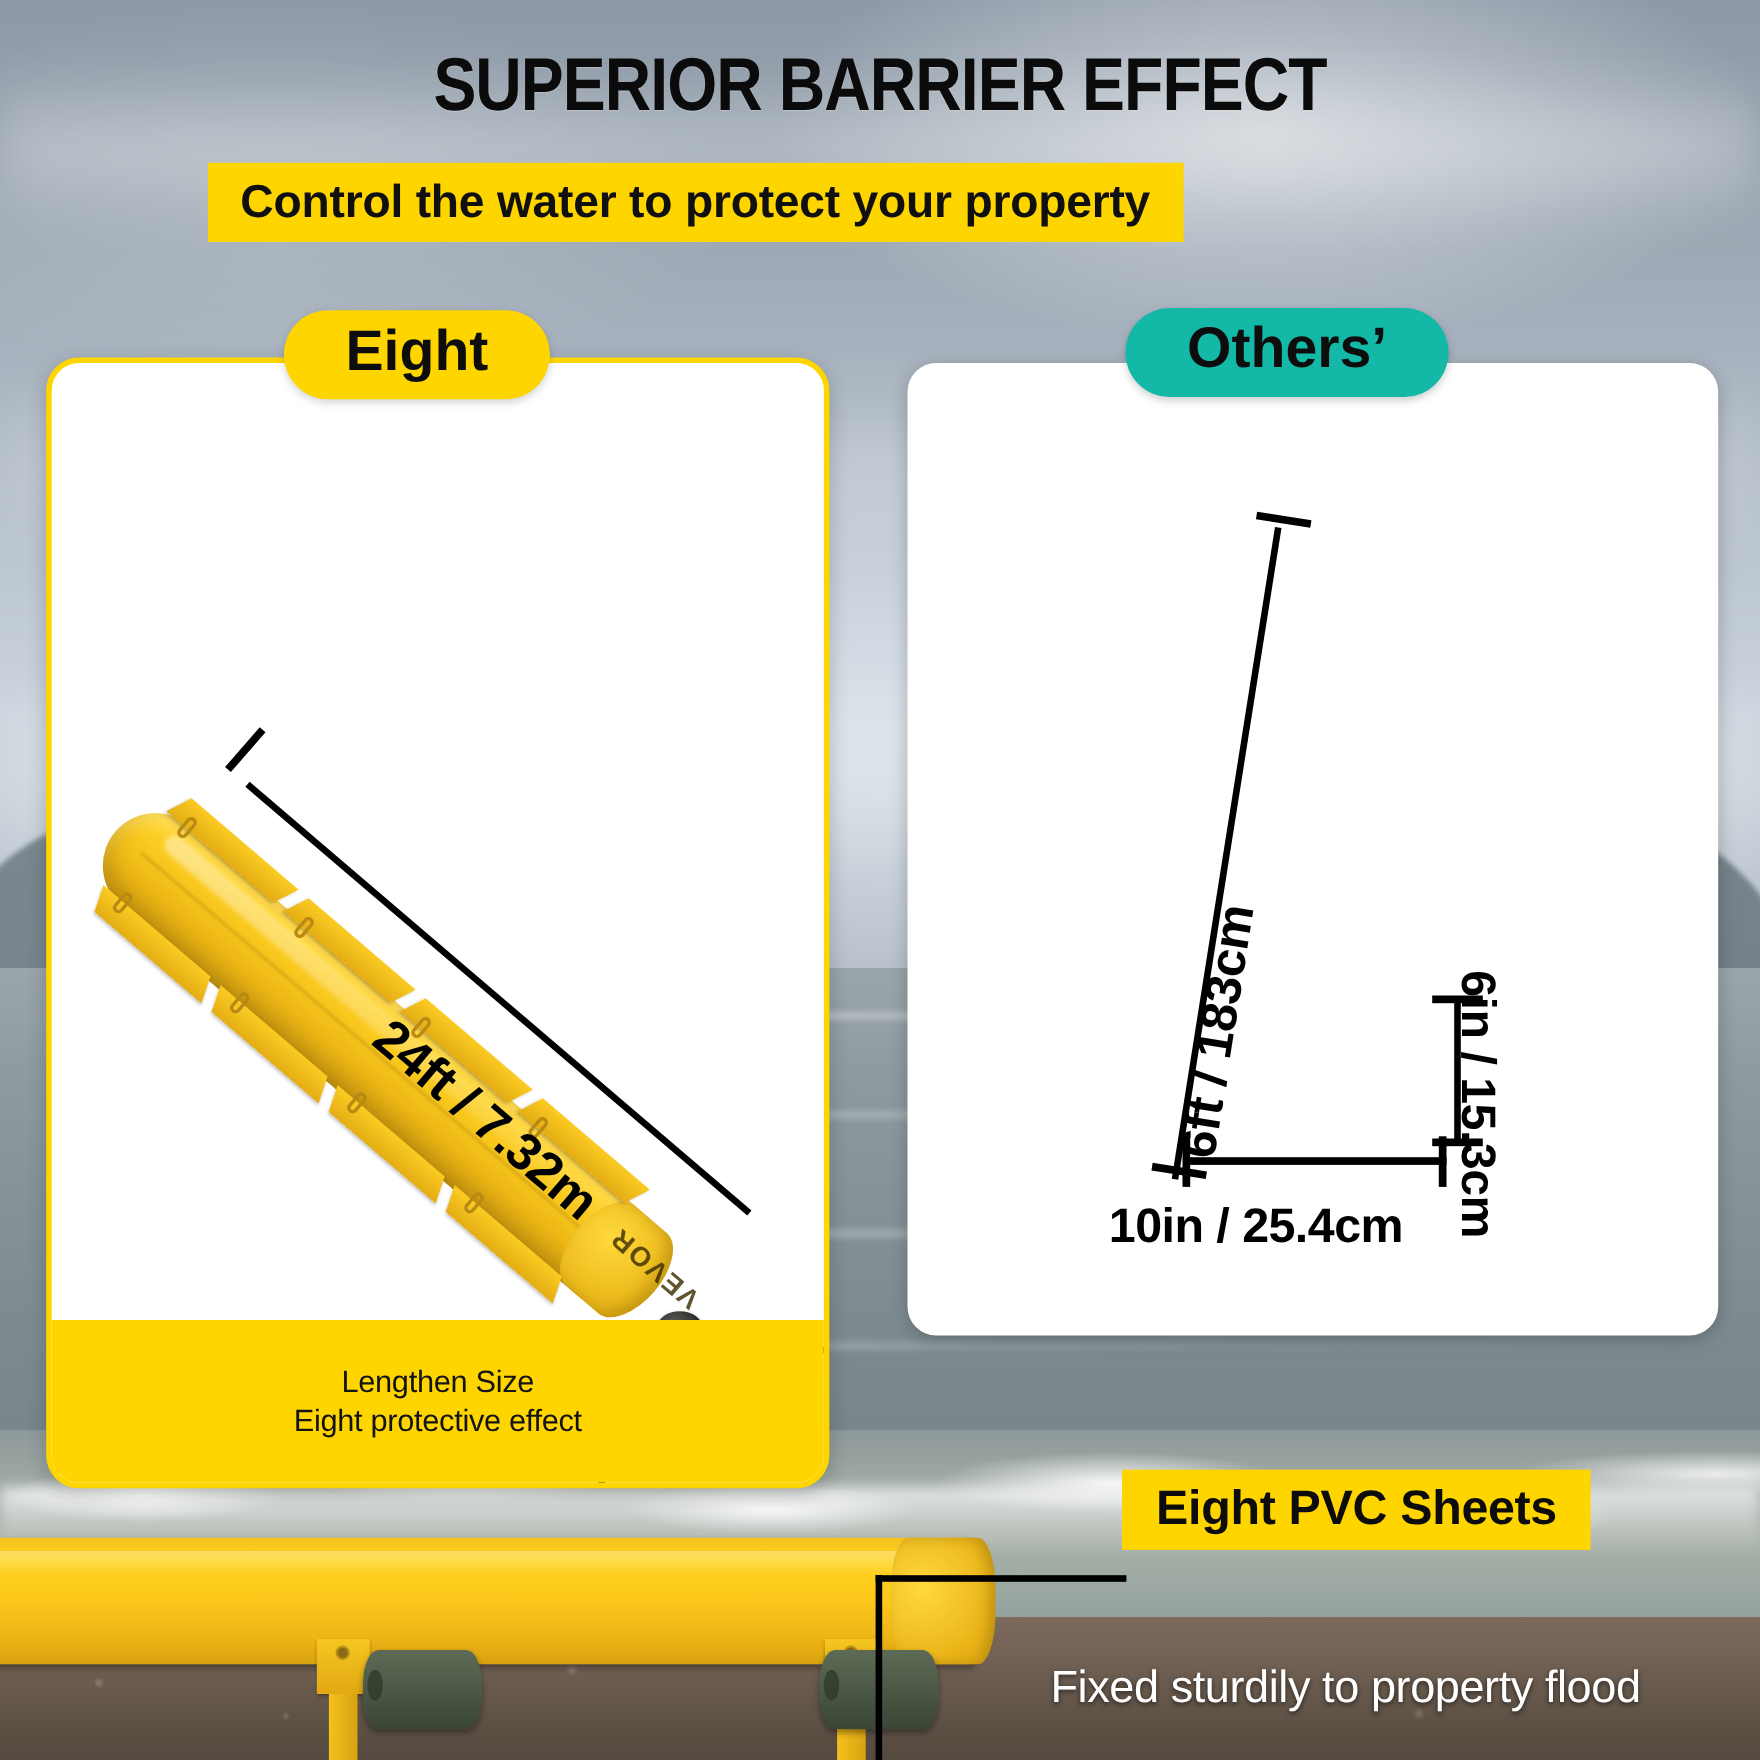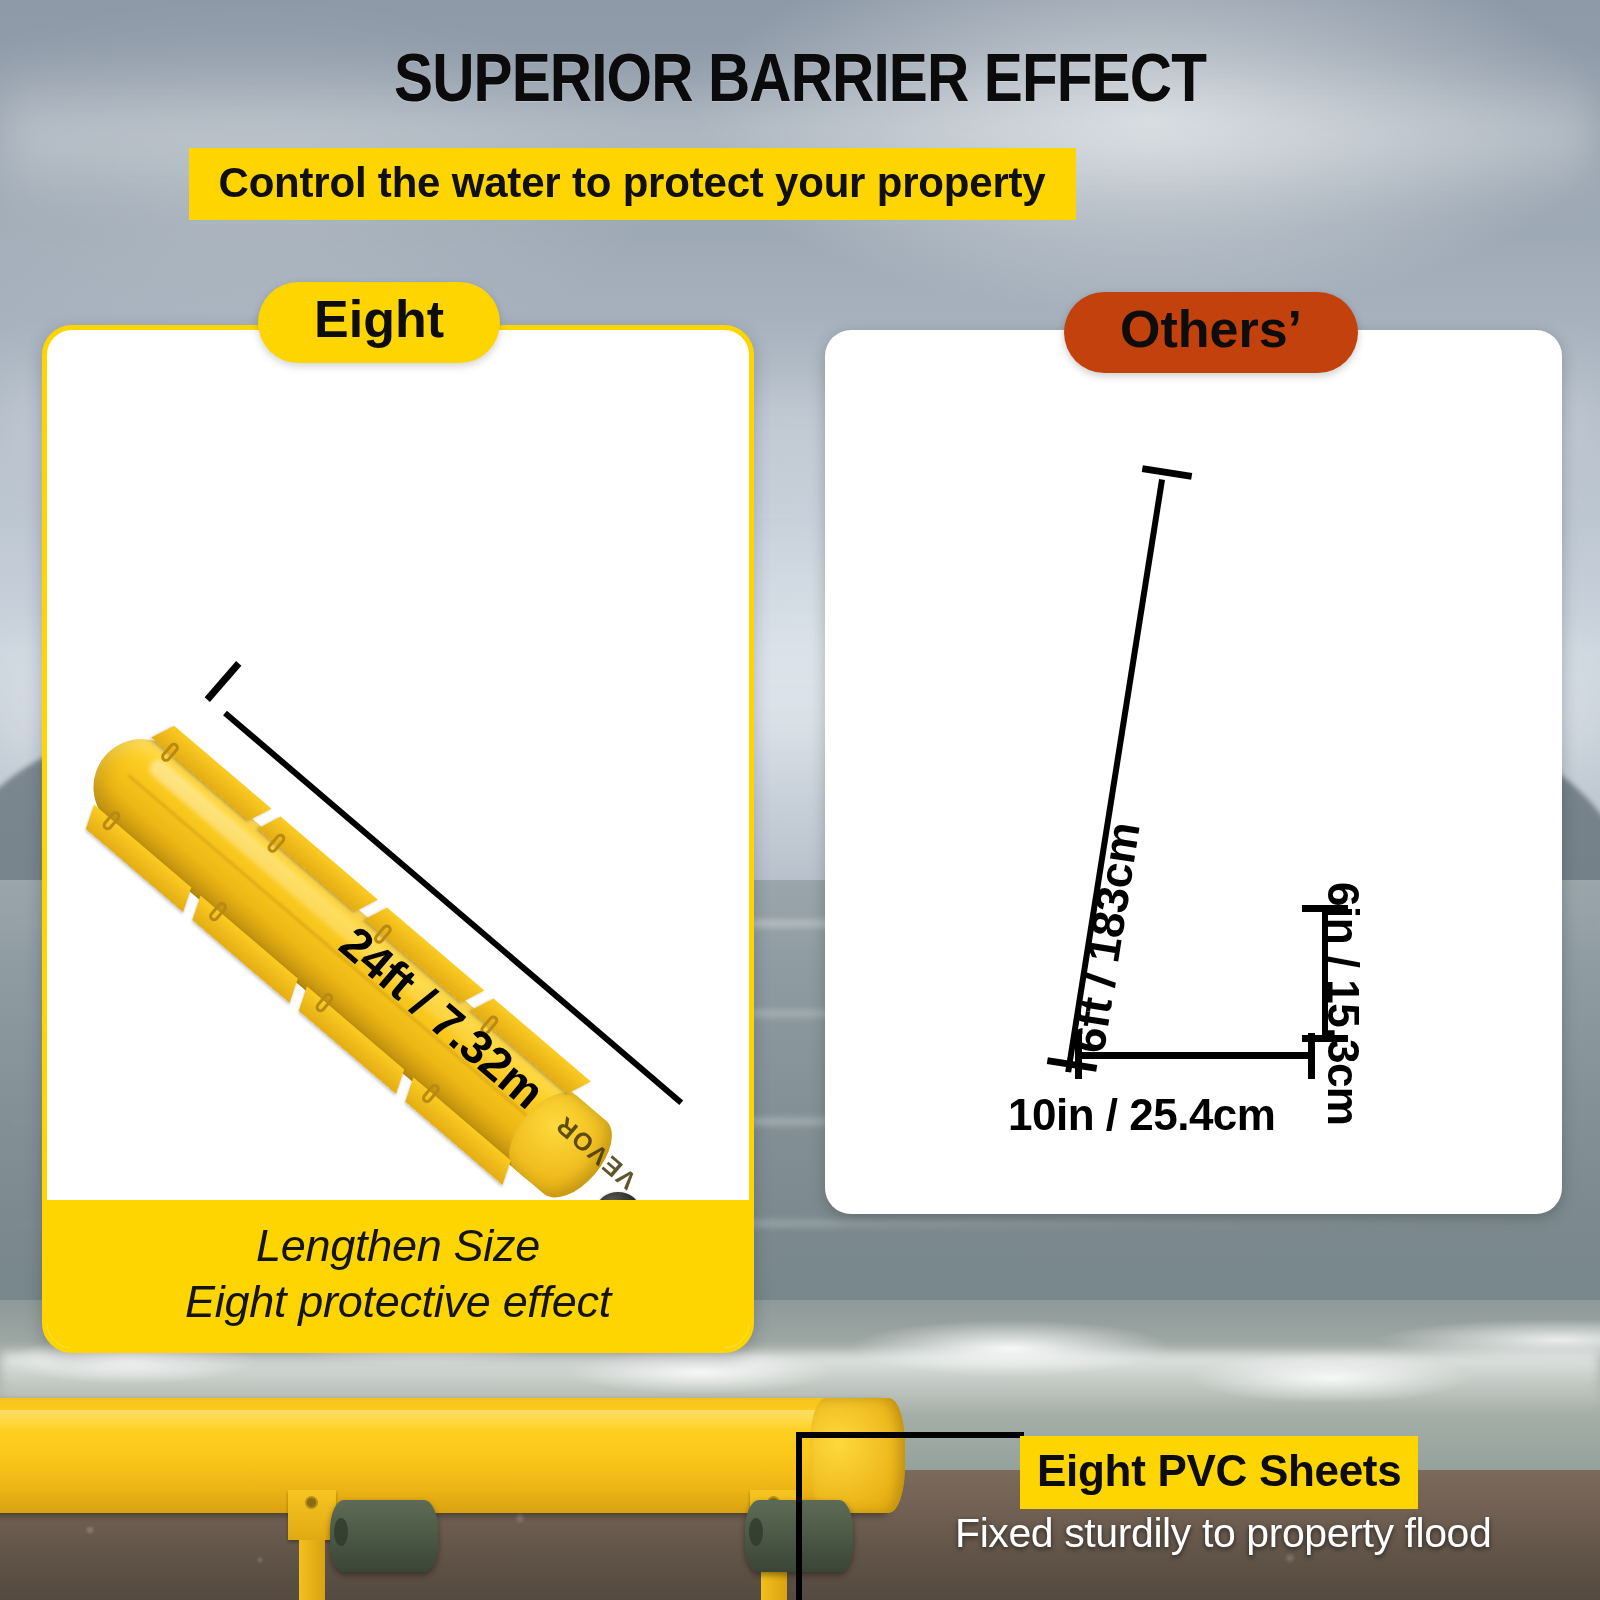--- a/index.html
+++ b/index.html
@@ -171,39 +171,39 @@
     overflow:hidden;
     box-shadow:0 5px 18px rgba(0,0,0,.2);
   }
   .card-ours-body { position:absolute; left:0; top:0; width:100%; height:880px; }
   .card-ours-foot {
     position:absolute; left:0; bottom:0; width:100%; height:148px;
     background:#ffd500;
     display:flex; flex-direction:column; align-items:center; justify-content:center;
     gap:4px;
   }
-  .foot-line { font-size:45px; color:#141414; letter-spacing:-.3px;font-style:italic; }
+  .foot-line { font-size:28px; color:#141414; letter-spacing:-.3px; }
 
   .card-others {
     position:absolute; left:825px; top:330px; width:737px; height:884px;
     background:#ffffff;
     border-radius:26px;
     box-shadow:0 4px 16px rgba(0,0,0,.22);
   }
 
   
   .badge {
     position:absolute; z-index:6;
     font-size:52px; font-weight:bold; color:#0d0d0d;
     padding:10px 56px 16px;
     border-radius:48px;
     line-height:1.05;
   }
   .badge-ours { left:258px; top:282px; background:#ffd500; box-shadow:0 3px 8px rgba(0,0,0,.18); }
-  .badge-others { left:1064px; top:280px; background:#c2410c; box-shadow:0 3px 8px rgba(0,0,0,.2);margin-top:12px; }
+  .badge-others { left:1023px; top:280px; background:#14b8a6; box-shadow:0 3px 8px rgba(0,0,0,.2); }
 
   
   .tube-long {
     position:absolute; left:58px; top:378px;
     width:640px; height:96px;
     transform-origin:left center;
     transform:rotate(40.5deg);
   }
   .tube-body {
     position:absolute; inset:0;
@@ -263,24 +263,24 @@
   .dcap    { position:absolute; background:#000; }
 
   .dim-label {
     position:absolute; color:#000; font-weight:bold;
     font-family:"Liberation Sans Narrow","Liberation Sans", sans-serif;
     letter-spacing:-.5px; white-space:nowrap;
   }
 
   
   .callout-badge {
-    position:absolute; left:1020px; top:1436px;
+    position:absolute; left:1020px; top:1336px;
     background:#ffd500; color:#0c0c0c;
     font-size:44px; font-weight:bold;
-    padding:10px 17px 13px;
+    padding:10px 31px 13px;
     font-family:"Liberation Sans Narrow","Liberation Sans", sans-serif;
     letter-spacing:-.3px;
     z-index:5;
   }
   .callout-sub {
     position:absolute; left:955px; top:1510px;
     color:#fff; font-size:41px;
     letter-spacing:-.4px;
     text-shadow:0 2px 5px rgba(0,0,0,.6);
     z-index:5;

